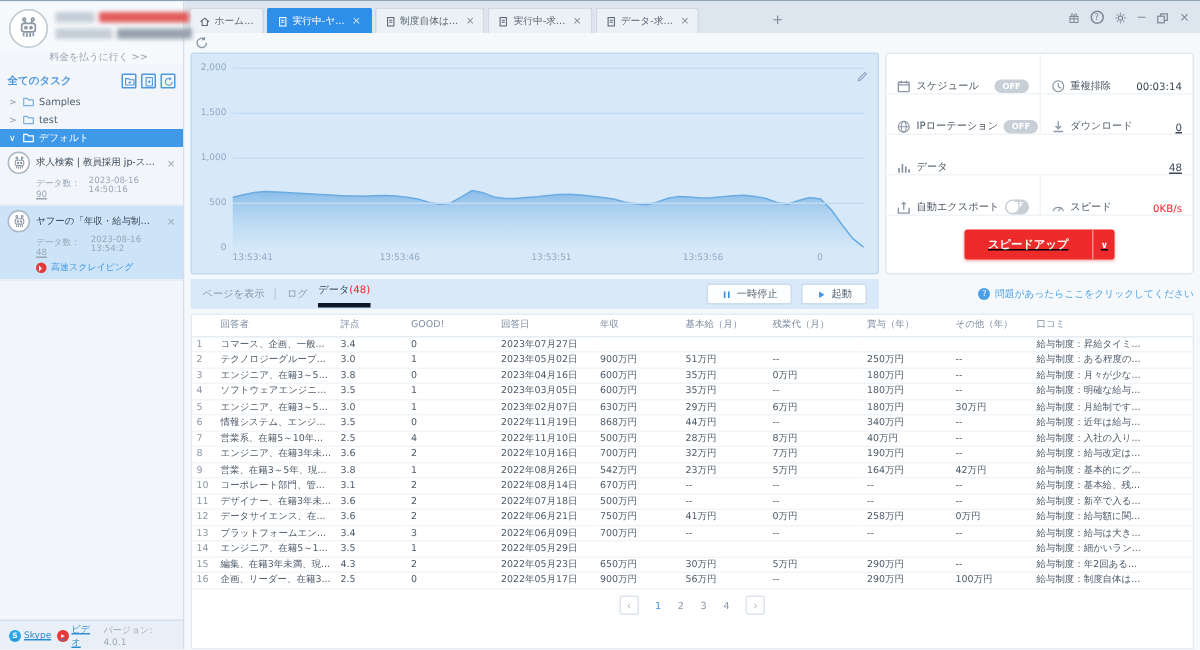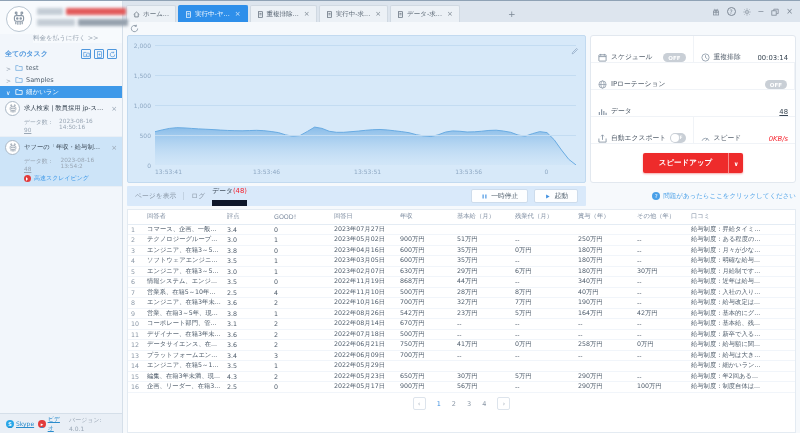--- a/index.html
+++ b/index.html
@@ -99,34 +99,34 @@
   .scell svg { width:9px; height:9px; color:#8a97a6; flex:none; }
   .slabel { font-size:6.8px; color:#4a5664; white-space:nowrap; }
   .pill { margin-left:auto; background:#c9cfd6; color:#fff; font-size:5.5px; font-weight:bold;
     padding:1.5px 5px; border-radius:6px; cursor:pointer; }
   .switch { margin-left:auto; width:22px; height:10px; background:#c9cfd6; border-radius:5px;
     position:relative; cursor:pointer; }
   .switch .knob { position:absolute; left:1px; top:1px; width:8px; height:8px; background:#fff; border-radius:50%; }
   .switch .sw-txt { position:absolute; right:3px; top:2px; font-size:4.5px; color:#fff; font-weight:bold; }
   .sval { margin-left:auto; font-size:6.8px; color:#3a4754; }
   .sval.link { text-decoration:underline; cursor:pointer; }
-  .sval.red { color:#f5222d;font-style:italic; }
-  .speedup-row { display:flex; align-items:center; justify-content:center; }
+  .sval.red { color:#f5222d; }
+  .speedup-row { display:flex; align-items:center; justify-content:center;text-decoration:underline; }
   .speedup-btn { display:flex; height:20px; background:#ee2b2b; color:#fff; border-radius:2px;
     overflow:hidden; font-size:7.5px; font-weight:bold; cursor:pointer; box-shadow:0 1px 2px rgba(230,40,40,.4); }
   .sp-main { display:flex; align-items:center; padding:0 16px; }
   .sp-caret { width:15px; display:flex; align-items:center; justify-content:center;
     border-left:1px solid rgba(255,255,255,.45); font-size:6px; }
 
   .below-row { height:20px; flex:none; display:flex; gap:4px; padding:0 4px; margin-top:3px; }
   .toolbar { flex:1; background:#d9e9fa; border-radius:1px; display:flex; align-items:center;
     gap:7px; padding:0 8px; font-size:6.8px; }
   .tb-item { color:#8b99a8; cursor:pointer; white-space:nowrap; }
   .tb-sep { width:1px; height:8px; background:#c2d2e2; }
-  .tb-item.active { color:#3b4856; border-bottom:6px solid #0f172a; padding-bottom:4px; }
+  .tb-item.active { color:#3b4856; border-bottom:3px solid #0f172a; padding-bottom:4px; }
   .tb-item.active .count { color:#f5222d; }
   .tb-actions { margin-left:auto; display:flex; gap:6px; }
   .tb-btn { background:#fdfeff; border:1px solid #cddcec; border-radius:2px; height:14px;
     display:flex; align-items:center; gap:3px; padding:0 9px; font-size:6.8px; color:#51606e; cursor:pointer; }
   .tb-btn svg { width:7px; height:7px; }
   .tip { width:206px; display:flex; align-items:center; justify-content:flex-end; gap:3px;
     font-size:6.5px; color:#4aa0e8; cursor:pointer; }
   .tip-q { width:8px; height:8px; border-radius:50%; background:#4aa0e8; color:#fff; font-size:5.5px;
     display:flex; align-items:center; justify-content:center; flex:none; }
 
@@ -197,39 +197,39 @@
       </span>
     </div>
     <div id="folder-list">
         <div class="folder-row">
           <span class="chev">&gt;</span>
           <span style="display: inline-flex;">
             <svg viewBox="0 0 10 10" fill="none" stroke="currentColor" stroke-width="1">
               <path d="M1 2 H4 L5 3.2 H9 V8 H1 Z"></path>
             </svg>
           </span>
-          <span>test</span>
+          <span>Samples</span>
         </div>
         <div class="folder-row">
           <span class="chev">&gt;</span>
           <span style="display: inline-flex;">
             <svg viewBox="0 0 10 10" fill="none" stroke="currentColor" stroke-width="1">
               <path d="M1 2 H4 L5 3.2 H9 V8 H1 Z"></path>
             </svg>
           </span>
-          <span>Samples</span>
+          <span>test</span>
         </div>
         <div class="folder-row selected">
           <span class="chev">∨</span>
           <span style="display: inline-flex;">
             <svg viewBox="0 0 10 10" fill="none" stroke="currentColor" stroke-width="1">
               <path d="M1 2 H4 L5 3.2 H9 V8 H1 Z"></path>
             </svg>
           </span>
-          <span>細かいラン</span>
+          <span>デフォルト</span>
         </div>
       </div>
     <div id="task-list" class="task-list">
         <div class="task-item">
           <div class="task-top">
             <span class="task-robot">
               <svg viewBox="0 0 14 14" fill="none" stroke="currentColor" stroke-width="1">
                 <circle cx="4.5" cy="1.8" r="0.8"></circle>
                 <circle cx="9.5" cy="1.8" r="0.8"></circle>
                 <path d="M4.7 2.6 L5.6 4 M9.3 2.6 L8.4 4"></path>
@@ -307,21 +307,21 @@
             <span>実行中-ヤ...</span>
             <span class="tab-close">×</span>
           </div>
           <div class="tab">
             <span class="tab-icon">
               <svg viewBox="0 0 10 10" fill="none" stroke="currentColor" stroke-width="1">
                 <rect x="2" y="1" width="6" height="8"></rect>
                 <path d="M3.5 3.5 H6.5 M3.5 5.5 H6.5"></path>
               </svg>
             </span>
-            <span>重複排除...</span>
+            <span>制度自体は...</span>
             <span class="tab-close">×</span>
           </div>
           <div class="tab">
             <span class="tab-icon">
               <svg viewBox="0 0 10 10" fill="none" stroke="currentColor" stroke-width="1">
                 <rect x="2" y="1" width="6" height="8"></rect>
                 <path d="M3.5 3.5 H6.5 M3.5 5.5 H6.5"></path>
               </svg>
             </span>
             <span>実行中-求...</span>
@@ -439,20 +439,29 @@
               <div class="scell left">
                 <span style="display: inline-flex;">
                   <svg viewBox="0 0 10 10" fill="none" stroke="currentColor" stroke-width="0.8">
                     <circle cx="5" cy="5" r="4"></circle>
                     <ellipse cx="5" cy="5" rx="1.8" ry="4"></ellipse>
                     <path d="M1 5 H9"></path>
                   </svg>
                 </span>
                 <span class="slabel">IPローテーション</span>
                 <span class="pill">OFF</span>
+              </div>
+              <div class="scell">
+                <span style="display: inline-flex;">
+                  <svg viewBox="0 0 10 10" fill="none" stroke="currentColor" stroke-width="1">
+                    <path d="M5 1 V6 M3 4.5 L5 6.5 L7 4.5 M1.5 8.5 H8.5"></path>
+                  </svg>
+                </span>
+                <span class="slabel">ダウンロード</span>
+                <span class="sval link">0</span>
               </div>
             </div>
             <div class="srow">
               <div class="scell">
                 <span style="display: inline-flex;">
                   <svg viewBox="0 0 10 10" fill="none" stroke="currentColor" stroke-width="1.3">
                     <path d="M1.5 9 V5.5 M4 9 V2.5 M6.5 9 V4.5 M9 9 V6.5"></path>
                   </svg>
                 </span>
                 <span class="slabel">データ</span>

